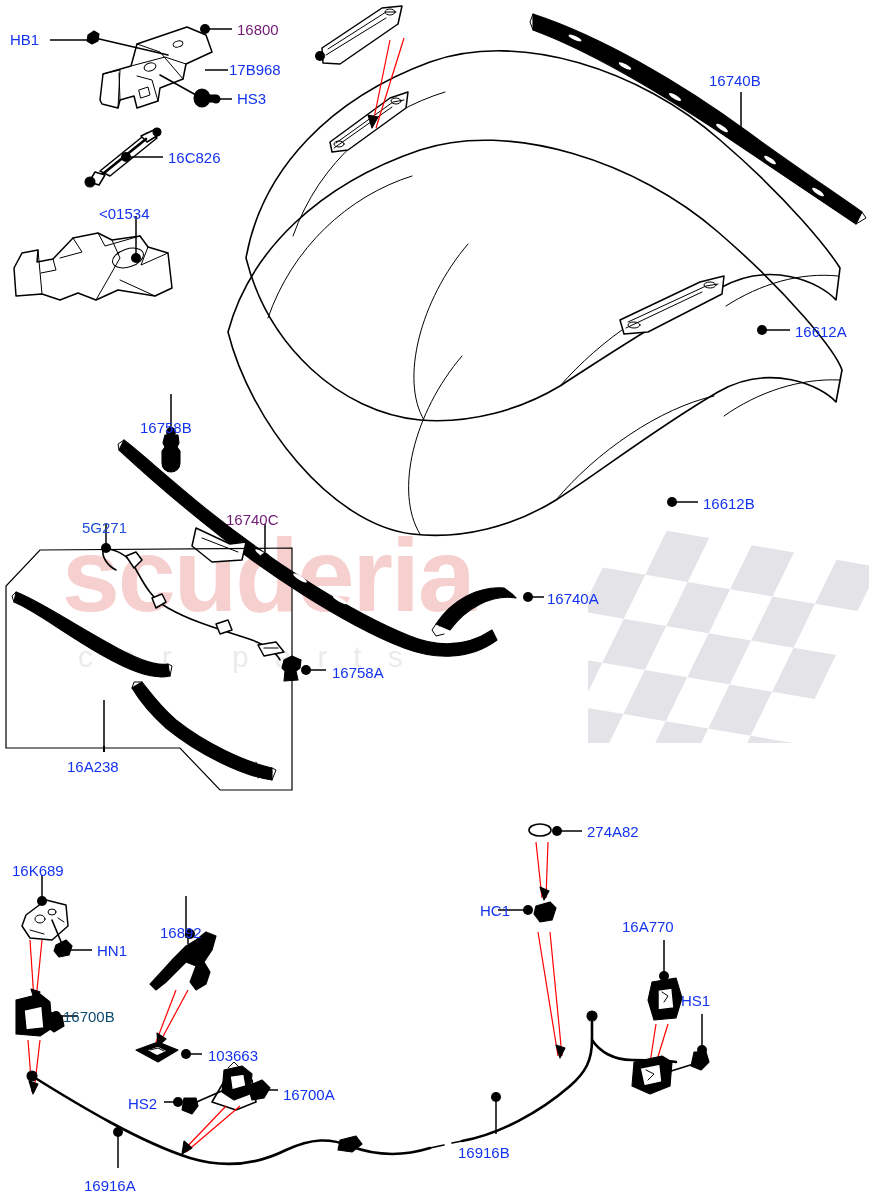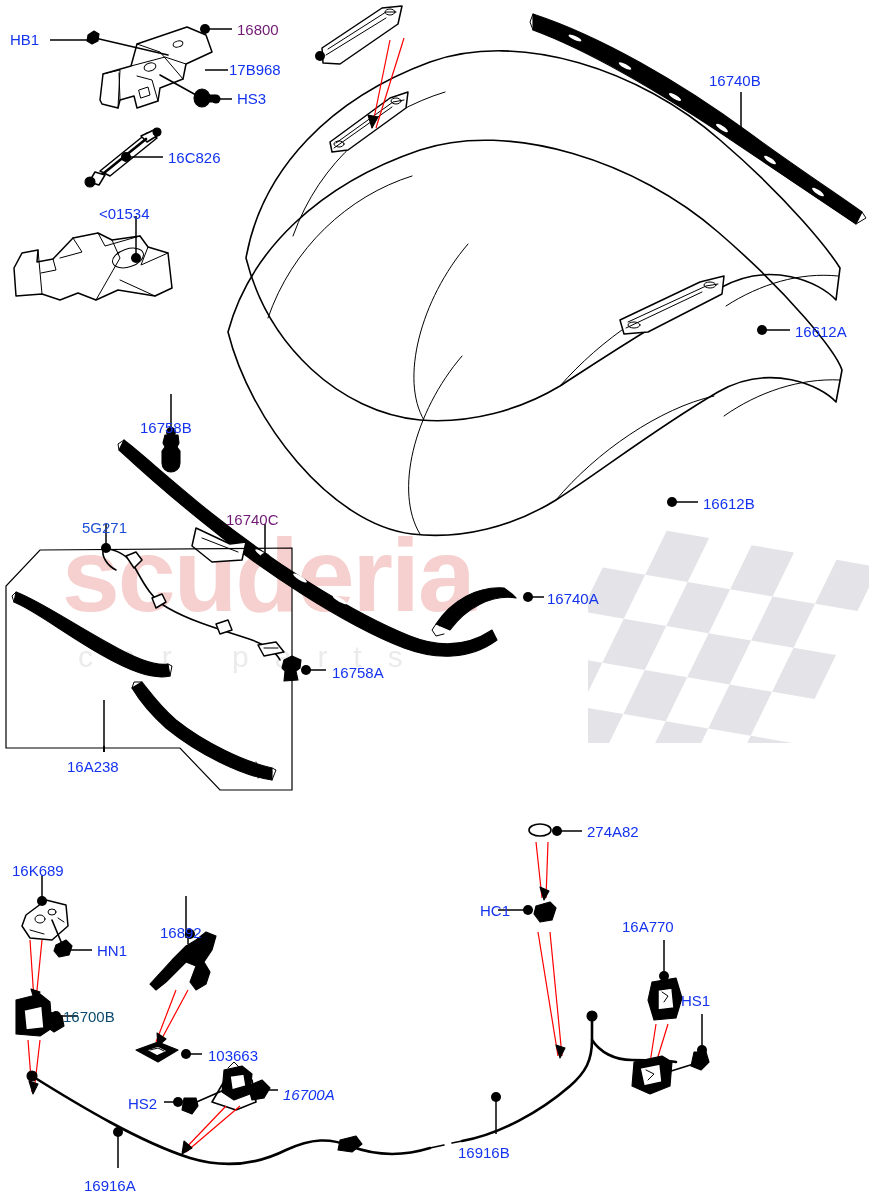--- a/index.html
+++ b/index.html
@@ -497,18 +497,18 @@
   <div class="lbl" style="left: 67px; top: 757px; color: rgb(20, 51, 239);">16A238</div>
   <div class="lbl" style="left: 12px; top: 861px; color: rgb(20, 51, 239);">16K689</div>
   <div class="lbl" style="left: 587px; top: 822px; color: rgb(20, 51, 239);">274A82</div>
   <div class="lbl" style="left: 458px; top: 901px; color: rgb(20, 51, 239); margin-left: 22px;">HC1</div>
   <div class="lbl" style="left: 160px; top: 923px; color: rgb(20, 51, 239); text-align: center;">16892</div>
   <div class="lbl" style="left: 622px; top: 917px; color: rgb(20, 51, 239);">16A770</div>
   <div class="lbl" style="left: 97px; top: 941px; color: rgb(20, 51, 239);">HN1</div>
   <div class="lbl" style="left: 681px; top: 991px; color: rgb(20, 51, 239);">HS1</div>
   <div class="lbl" style="left: 63px; top: 1007px; color: #0c4a6e;">16700B</div>
   <div class="lbl" style="left: 208px; top: 1046px; color: rgb(20, 51, 239);">103663</div>
-  <div class="lbl" style="left: 283px; top: 1085px; color: rgb(20, 51, 239); font-style: italic;">16700A</div>
+  <div class="lbl" style="left: 283px; top: 1085px; color: rgb(20, 51, 239);">16700A</div>
   <div class="lbl" style="left: 128px; top: 1094px; color: rgb(20, 51, 239);">HS2</div>
   <div class="lbl" style="left: 458px; top: 1143px; color: rgb(20, 51, 239);">16916B</div>
   <div class="lbl" style="left: 84px; top: 1176px; color: rgb(20, 51, 239);">16916A</div>
 
 </div>
 
 </body></html>

